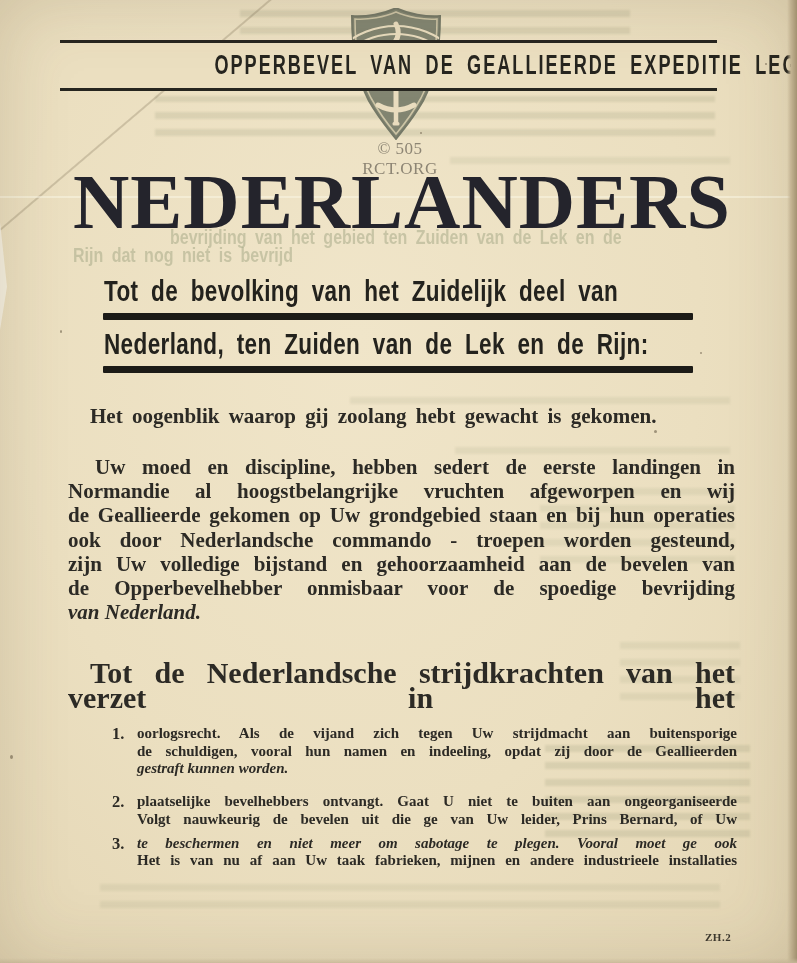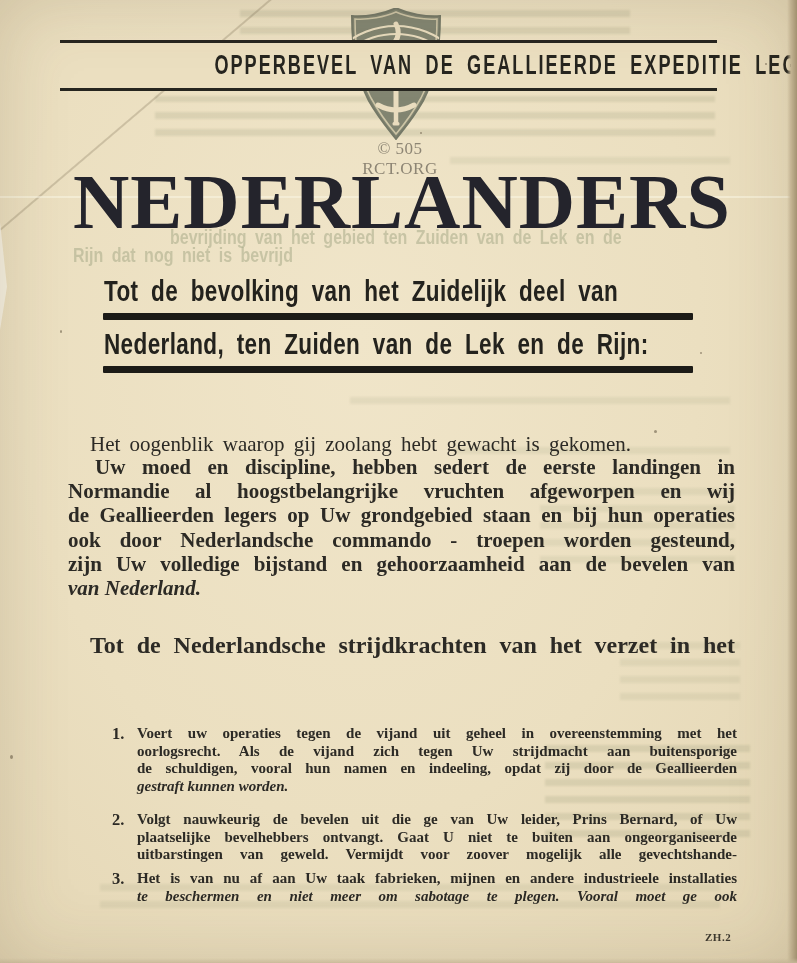--- a/index.html
+++ b/index.html
@@ -39,29 +39,29 @@
     font-size:17px;color:#8d8574;letter-spacing:0.5px;}
   
   .title{position:absolute;left:73px;top:163px;margin:0;font-size:78px;line-height:1;
     font-weight:bold;letter-spacing:1px;color:#24242c;white-space:nowrap;}
   
   .addr{position:absolute;left:104px;font-family:"Liberation Sans", sans-serif;font-weight:bold;
     font-size:30px;letter-spacing:0.5px;word-spacing:8px;color:#23221d;
     transform:scaleX(0.75);transform-origin:left center;white-space:nowrap;}
   .bar{position:absolute;left:103px;width:590px;height:7px;background:#1c1b17;border-radius:1px;}
   
-  .opening{position:absolute;left:90px;top:432px;font-size:21px;font-weight:normal;
+  .opening{position:absolute;left:90px;top:404px;font-size:21px;font-weight:bold;
     color:#2c2a25;word-spacing:4px;white-space:nowrap;}
   .jlines{position:absolute;color:#2c2a25;font-weight:bold;}
   .jline{display:block;width:100%;text-align:justify;text-align-last:justify;text-justify:inter-word;}
   .jline.last{text-align-last:left;font-style:italic;}
   .keep-justify .jline.last{text-align-last:justify;}
   .para{left:68px;top:455px;width:667px;font-size:21px;line-height:24.2px;}
   .para .jline:first-child{text-indent:27px;}
-  .resist{left:68px;top:633px;width:667px;font-size:24px;line-height:25px;}
+  .resist{left:68px;top:660px;width:667px;font-size:30px;line-height:25px;}
   .resist .jline:first-child{text-indent:22px;}
   
   .directives{position:absolute;left:112px;top:725px;width:627px;color:#2c2a25;}
   .directive{display:flex;}
   .directive.d1{margin-bottom:15px;}
   .directive.d2{margin-bottom:6px;}
   .dir-num{width:25px;flex:none;font-size:16.5px;font-weight:bold;line-height:17.7px;}
   .dir-text{width:600px;flex:none;font-size:15px;font-weight:bold;line-height:17.7px;}
   
   .footer-code{position:absolute;left:705px;top:931px;font-size:11px;font-weight:bold;
@@ -122,53 +122,52 @@
   <div class="addr" style="top:274px;">Tot de bevolking van het Zuidelijk deel van</div>
   <div class="bar" style="top:313px;"></div>
   <div class="addr" style="top:327px;">Nederland, ten Zuiden van de Lek en de Rijn:</div>
   <div class="bar" style="top:366px;"></div>
 
   <div class="opening">Het oogenblik waarop gij zoolang hebt gewacht is gekomen.</div>
 
   <div class="jlines para">
       <div class="jline">Uw moed en discipline, hebben sedert de eerste landingen in</div>
       <div class="jline">Normandie al hoogstbelangrijke vruchten afgeworpen en wij</div>
-      <div class="jline">de Geallieerden legers op Uw grondgebied staan en bij hun operaties</div>
+      <div class="jline">de Geallieerde gekomen op Uw grondgebied staan en bij hun operaties</div>
       <div class="jline">ook door Nederlandsche commando - troepen worden gesteund,</div>
       <div class="jline">zijn Uw volledige bijstand en gehoorzaamheid aan de bevelen van</div>
+      <div class="jline">de Opperbevelhebber onmisbaar voor de spoedige bevrijding</div>
       <div class="jline last">van Nederland.</div>
     </div>
 
   <div class="jlines resist">
       <div class="jline">Tot de Nederlandsche strijdkrachten van het verzet in het</div>
     </div>
 
   <div class="directives">
     <div class="directive d1">
       <div class="dir-num">1.</div>
       <div class="dir-text jlines-inline">
-          <div class="jline">Voert uw operaties tegen de vijand uit geheel in overeenstemming met het</div>
           <div class="jline">oorlogsrecht.  Als de vijand zich tegen Uw strijdmacht aan buitensporige</div>
           <div class="jline">de schuldigen, vooral hun namen en indeeling, opdat zij door de Geallieerden</div>
           <div class="jline last">gestraft kunnen worden.</div>
         </div>
     </div>
     <div class="directive d2">
       <div class="dir-num">2.</div>
       <div class="dir-text">
+          <div class="jline">plaatselijke bevelhebbers ontvangt.  Gaat U niet te buiten aan ongeorganiseerde</div>
           <div class="jline">Volgt nauwkeurig de bevelen uit die ge van Uw leider, Prins Bernard, of Uw</div>
-          <div class="jline">plaatselijke bevelhebbers ontvangt.  Gaat U niet te buiten aan ongeorganiseerde</div>
-          <div class="jline">uitbarstingen van geweld.  Vermijdt voor zoover mogelijk alle gevechtshande-</div>
         </div>
     </div>
     <div class="directive d3 keep-justify">
       <div class="dir-num">3.</div>
       <div class="dir-text">
+          <div class="jline last">te beschermen en niet meer om sabotage te plegen.  Vooral moet ge ook</div>
           <div class="jline">Het is van nu af aan Uw taak fabrieken, mijnen en andere industrieele installaties</div>
-          <div class="jline last">te beschermen en niet meer om sabotage te plegen.  Vooral moet ge ook</div>
         </div>
     </div>
   </div>
 
   <div class="footer-code">ZH.2</div>
 
   <div class="speck" style="left:654px;top:430px;width:3px;height:3px;"></div>
   <div class="speck" style="left:765px;top:63px;width:2px;height:2px;"></div>
   <div class="speck" style="left:60px;top:330px;width:2px;height:3px;"></div>
   <div class="speck" style="left:420px;top:132px;width:2px;height:2px;"></div>

